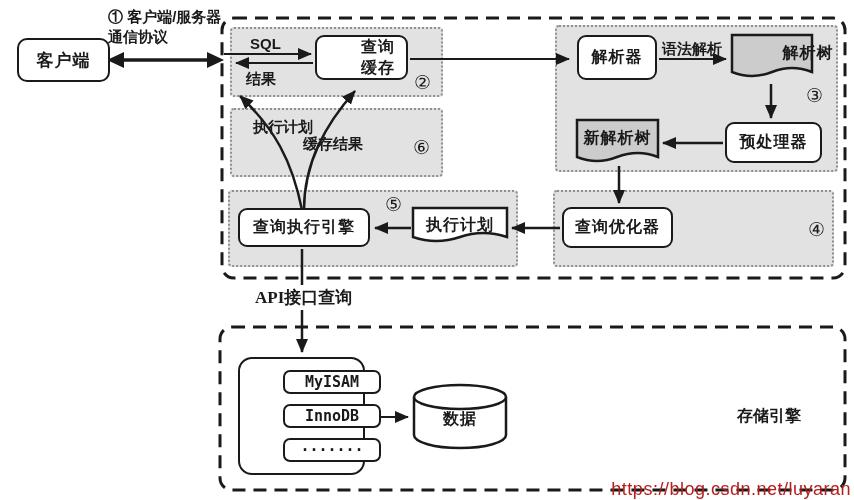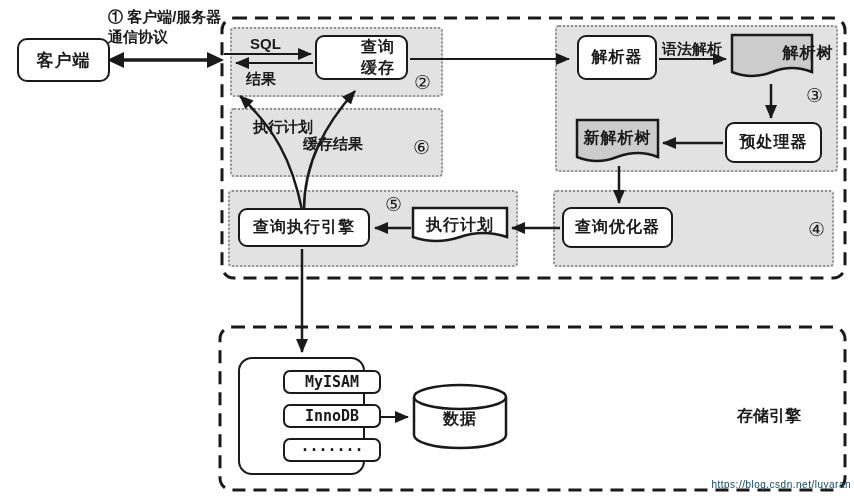--- a/index.html
+++ b/index.html
@@ -27,21 +27,21 @@
   .doc-label{
     position:absolute;z-index:3;display:flex;align-items:center;justify-content:center;
     font-weight:bold;font-size:16px;letter-spacing:1px;
   }
   .api-lbl{
     position:absolute;z-index:4;background:#ffffff;padding:1px 3px;
     font-family:"Liberation Serif", serif;font-weight:bold;font-size:17px;white-space:nowrap;
   }
   .watermark{
     position:absolute;z-index:5;right:3px;top:479px;
-    font-size:10px;color:#0c4a6e;font-weight:normal;letter-spacing:0.5px;
+    font-size:18px;color:#b91c1c;font-weight:normal;letter-spacing:0.5px;
   }
 </style>
 </head>
 <body>
 
 <div class="canvas">
 
   <div class="gray-panel" style="left:230px;top:27px;width:213px;height:70px;"></div>
   <div class="gray-panel" style="left:230px;top:108px;width:213px;height:69px;"></div>
   <div class="gray-panel" style="left:555px;top:25px;width:283px;height:147px;"></div>
@@ -121,20 +121,21 @@
     <span>查询优化器</span>
   </div>
   <div class="num" style="left:808px;top:218px;">④</div>
 
   <div class="num" style="left:385px;top:193px;">⑤</div>
   <div class="box" style="left:238px;top:208px;width:132px;height:39px;">
     <span>查询执行引擎</span>
   </div>
   <div class="doc-label" style="left:413px;top:212px;width:94px;height:26px;">执行计划</div>
 
+  <div class="api-lbl" style="left:252px;top:285px;">API接口查询</div>
 
   <div class="box" style="left:238px;top:357px;width:127px;height:118px;border-radius:14px;"></div>
   <div class="box engine-box" style="left:252px;top:370px;width:98px;height:24px;">
     <span>MyISAM</span>
   </div>
   <div class="box engine-box" style="left:252px;top:404px;width:98px;height:24px;">
     <span>InnoDB</span>
   </div>
   <div class="box engine-box" style="left:252px;top:438px;width:98px;height:24px;">
     <span>·······</span>

